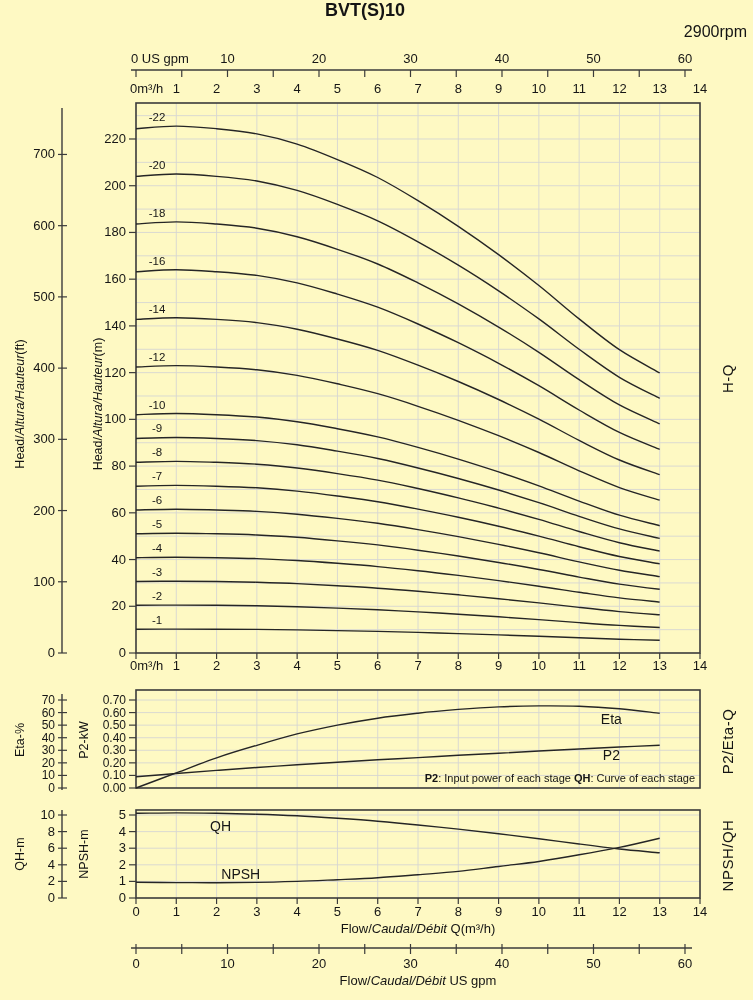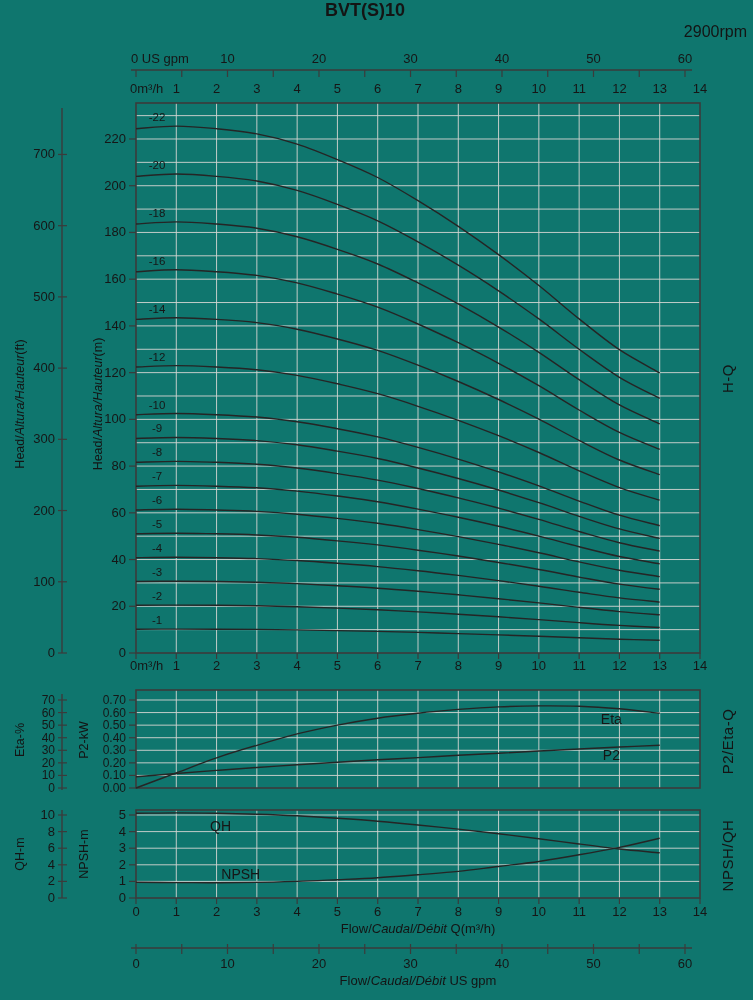--- a/index.html
+++ b/index.html
@@ -1,16 +1,16 @@
 <!DOCTYPE html>
 <html><head>
 <meta charset="utf-8">
 <style>
   html,body{margin:0;padding:0;background:#fcfcfa;}
-  #page{position:relative;width:753px;height:1000px;background:#0f766e;
+  #page{position:relative;width:753px;height:1000px;background:#fef9c3;
         font-family:"Liberation Sans", sans-serif;color:#141414;overflow:hidden;}
   .abs{position:absolute;}
   .rot{transform:rotate(-90deg);}
   .ctr{text-align:center;}
   .ttl{font-weight:bold;font-size:18px;}
   .rpm{font-size:16px;}
   .sideLabel{font-size:15px;letter-spacing:0.5px;}
   .axTitle{font-size:12.5px;white-space:nowrap;}
   .xTitle{font-size:13px;}
   .note{font-size:11px;white-space:nowrap;}
@@ -366,16 +366,17 @@
   <div class="abs rot ctr axTitle" style="left:23px;top:397px;width:150px;"><span>Head/</span><span class="i">Altura/Hauteur</span><span>(m)</span></div>
   <div class="abs rot ctr axTitle" style="left:-11px;top:733px;width:62px;">Eta-%</div>
   <div class="abs rot ctr axTitle" style="left:53px;top:733px;width:62px;">P2-kW</div>
   <div class="abs rot ctr axTitle" style="left:-11px;top:847px;width:62px;">QH-m</div>
   <div class="abs rot ctr axTitle" style="left:53px;top:847px;width:62px;">NPSH-m</div>
 
   <div class="abs rot ctr sideLabel" style="left:677px;top:370px;width:100px;">H-Q</div>
   <div class="abs rot ctr sideLabel" style="left:672px;top:733px;width:110px;">P2/Eta-Q</div>
   <div class="abs rot ctr sideLabel" style="left:674px;top:847px;width:106px;">NPSH/QH</div>
 
+  <div class="abs note" style="right:58px;top:772px;"><span class="b">P2</span><span>: Input power of each stage </span><span class="b">QH</span><span>: Curve of each stage</span></div>
 
   <div class="abs ctr xTitle" style="left:136px;top:973px;width:564px;"><span>Flow/</span><span class="i">Caudal/Débit</span><span>  US gpm</span></div>
   <div class="abs ctr xTitle" style="left:136px;top:921px;width:564px;"><span>Flow/</span><span class="i">Caudal/Débit</span><span> Q(m³/h)</span></div>
 </div>
 
 </body></html>

